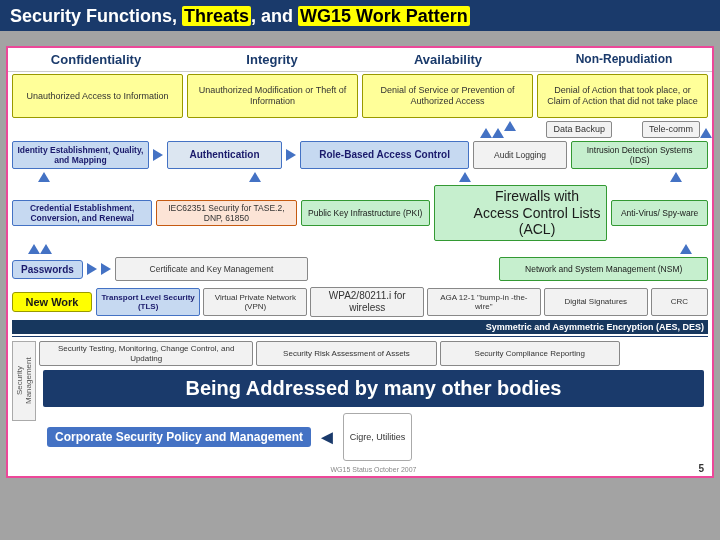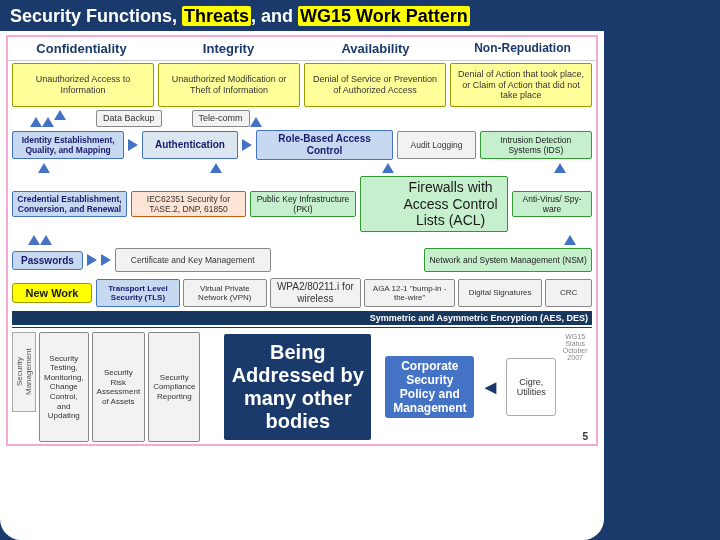--- a/index.html
+++ b/index.html
@@ -5,47 +5,46 @@
     * { box-sizing: border-box; margin: 0; padding: 0; }
     body {
       font-family: Arial, sans-serif;
       background: #1a3a6b;
       width: 720px;
       height: 540px;
       overflow: hidden;
       position: relative;
     }
     .page {
-      width: 604px;
+      width: 720px;
       height: 540px;
-      background: #ffffff;
+      background: #a3a3a3;
       position: relative;
-      border-radius: 21px;
     }
     .title-bar {
       background: #1a3a6b;
       padding: 6px 10px 4px 10px;
       display: flex;
       align-items: center;
     }
     .title-text {
       color: white;
       font-size: 18px;
       font-weight: bold;
     }
     .title-highlight {
       background: #ffff00;
       color: black;
       padding: 0 2px;
       border-radius: 2px;
     }
     .main-content {
       background: white;
-      margin: 4px 6px;
-      border: 2px solid #f9a8d4;
+      margin: 15px 6px;
+      border: 2px solid #ec4899;
       position: relative;
     }
     
     .col-headers {
       display: flex;
       background: white;
       border-bottom: 1px solid #ccc;
       padding: 2px 0;
     }
     .col-header {
@@ -94,22 +93,22 @@
     .arrow-right {
       width: 0; height: 0;
       border-top: 6px solid transparent;
       border-bottom: 6px solid transparent;
       border-left: 10px solid #4472c4;
       display: inline-block;
     }
 
     .arrows-row {
       display: flex;
-      justify-content: flex-start;
-      padding: 1px 22px;
+      justify-content: flex-end;
+      padding: 1px 0;
       align-items: flex-end;
     }
     .row-flex {
       display: flex;
       gap: 4px;
       align-items: center;
       padding: 2px 4px;
     }
 
     .passwords-box {
@@ -302,21 +301,21 @@
 
     <div class="sym-enc">Symmetric and Asymmetric Encryption (AES, DES)</div>
 
     <hr class="divider-line">
 
     <div style="display:flex;align-items:stretch;gap:3px;padding:2px 4px;">
 
       <div class="security-mgmt-label">
         <span>Security Management</span>
       </div>
-      <div style="flex:1;display:flex;flex-direction:row;gap:2px;">
+      <div style="flex:1;display:flex;flex-direction:column;gap:2px;">
 
         <div style="display:flex;gap:3px;">
           <div class="box box-gray" style="flex:1.2;min-height:24px;font-size:8px;">Security Testing, Monitoring, Change Control, and Updating</div>
           <div class="box box-gray" style="flex:1;min-height:24px;font-size:8px;">Security Risk Assessment of Assets</div>
           <div class="box box-gray" style="flex:1;min-height:24px;font-size:8px;">Security Compliance Reporting</div>
           <div style="flex:0.5"></div>
         </div>
 
         <div class="being-addressed">Being Addressed by many other bodies</div>
 

